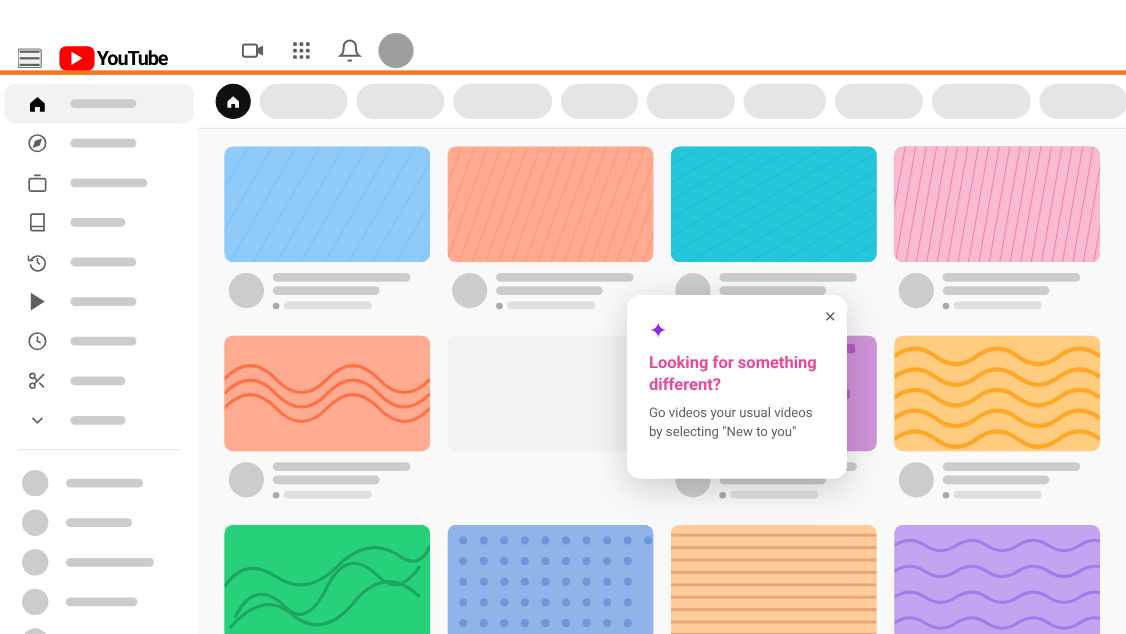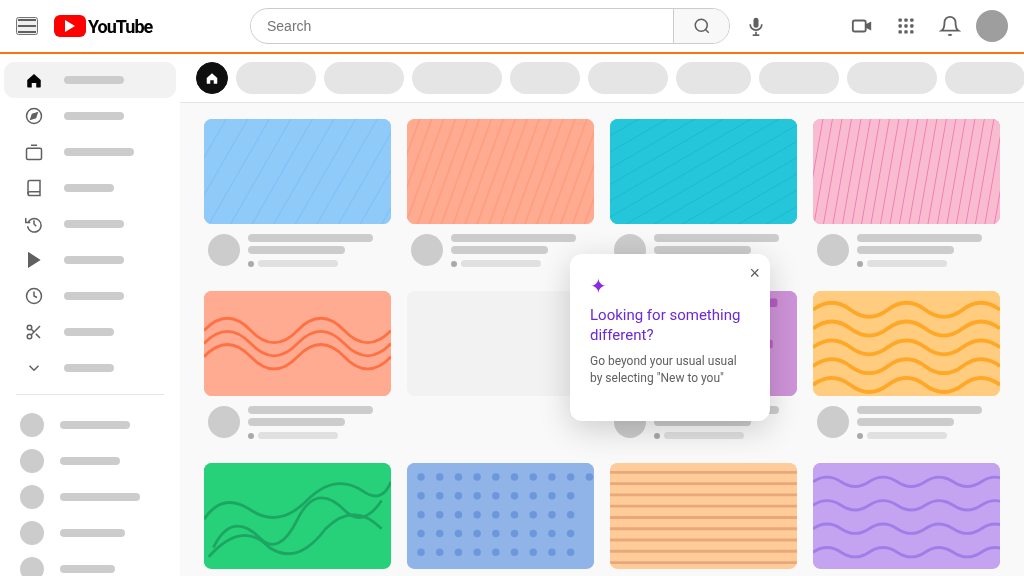--- a/index.html
+++ b/index.html
@@ -1,21 +1,21 @@
 <!DOCTYPE html>
 <html><head>
   <meta charset="utf-8">
   <style>
     * { box-sizing: border-box; margin: 0; padding: 0; }
     body { font-family: 'Roboto', Arial, sans-serif; background: #f9f9f9; overflow: hidden; width: 1024px; height: 576px; display: flex; flex-direction: column; }
 
     
     .header {
-      display: flex; align-items: center; padding: 0 16px; height: 54px;
-      background: #fff; border-bottom: 2px solid #f97316; flex-shrink: 0; z-index: 10;
+      display: flex; align-items: flex-end; padding: 0 16px; height: 68px;
+      background: #fff; border-bottom: 4px solid #f97316; flex-shrink: 0; z-index: 10;
     }
     .header-left { display: flex; align-items: center; gap: 16px; min-width: 180px; }
     .hamburger { display: flex; flex-direction: column; gap: 4px; cursor: pointer; }
     .hamburger span { width: 18px; height: 2px; background: #606060; display: block; }
     .yt-logo { display: flex; align-items: center; gap: 2px; }
     .yt-logo-icon { width: 32px; height: 22px; background: #ff0000; border-radius: 6px; display: flex; align-items: center; justify-content: center; }
     .yt-logo-icon::after { content: ''; border-style: solid; border-width: 6px 0 6px 10px; border-color: transparent transparent transparent #fff; }
     .yt-logo-text { font-size: 18px; font-weight: 700; color: #030303; letter-spacing: -1px; }
     .header-center { flex: 1; display: flex; align-items: center; justify-content: center; gap: 8px; }
     .search-bar {
@@ -104,21 +104,21 @@
     
     .popup-overlay { position: absolute; inset: 0; z-index: 20; pointer-events: none; }
     .popup {
       position: absolute; background: #fff; border-radius: 12px;
       box-shadow: 0 8px 32px rgba(0,0,0,0.18); padding: 20px 24px 20px 20px;
       width: 200px; pointer-events: all;
       top: 200px; left: 390px;
     }
     .popup-close { position: absolute; top: 10px; right: 10px; cursor: pointer; color: #606060; font-size: 18px; background: none; border: none; line-height: 1; }
     .popup-sparkle { color: #8a2be2; font-size: 20px; margin-bottom: 8px; }
-    .popup-title { font-size: 15px; font-weight: 400; color: #6d28d9; line-height: 1.3; margin-bottom: 8px; }
+    .popup-title { font-size: 15px; font-weight: 700; color: #ec4899; line-height: 1.3; margin-bottom: 8px; }
     .popup-desc { font-size: 12px; color: #606060; line-height: 1.4; margin-bottom: 14px; }
     .popup-btn {
       display: block; width: 100%; padding: 8px 16px; border-radius: 20px;
       border: 1.5px solid #0f0f0f; background: #fff; font-size: 13px; font-weight: 600;
       cursor: pointer; text-align: center; color: #0f0f0f;
     }
 
     
     .content::-webkit-scrollbar { width: 6px; }
     .content::-webkit-scrollbar-thumb { background: #ccc; border-radius: 3px; }
@@ -130,39 +130,20 @@
   <div class="header-left">
     <button class="hamburger" aria-label="Menu">
       <span></span>
         <span></span>
         <span></span>
     </button>
     <div class="yt-logo">
       <div class="yt-logo-icon"></div>
       <span class="yt-logo-text">YouTube</span>
     </div>
-  </div>
-  <div class="header-center">
-    <div class="search-bar">
-      <input class="search-input" type="text" placeholder="Search" style="">
-      <button class="search-btn">
-        <svg width="18" height="18" viewBox="0 0 24 24" fill="none" stroke="#606060" stroke-width="2">
-            <circle cx="11" cy="11" r="8"></circle>
-            <line x1="21" y1="21" x2="16.65" y2="16.65"></line>
-          </svg>
-      </button>
-    </div>
-    <button class="mic-btn">
-      <svg width="20" height="20" viewBox="0 0 24 24" fill="#606060">
-          <rect x="9" y="2" width="6" height="12" rx="3"></rect>
-          <path d="M5 10a7 7 0 0 0 14 0" stroke="#606060" stroke-width="2" fill="none"></path>
-          <line x1="12" y1="19" x2="12" y2="23" stroke="#606060" stroke-width="2"></line>
-          <line x1="8" y1="23" x2="16" y2="23" stroke="#606060" stroke-width="2"></line>
-        </svg>
-    </button>
   </div>
   <div class="header-right">
     <button class="icon-btn">
       <svg width="22" height="22" viewBox="0 0 24 24" fill="none" stroke="#606060" stroke-width="2">
           <rect x="2" y="6" width="14" height="12" rx="2"></rect>
           <path d="M16 10l6-3v10l-6-3V10z" fill="#606060" stroke="none"></path>
         </svg>
     </button>
     <button class="icon-btn">
       <svg width="20" height="20" viewBox="0 0 24 24" fill="#606060">
@@ -651,18 +632,18 @@
 
       </div>
 
     </div>
 
     <div class="popup-overlay">
       <div class="popup">
         <button class="popup-close">×</button>
         <div class="popup-sparkle">✦</div>
         <div class="popup-title">Looking for something different?</div>
-        <div class="popup-desc">Go beyond your usual usual by selecting "New to you"</div>
+        <div class="popup-desc">Go videos your usual videos by selecting "New to you"</div>
       </div>
     </div>
 
   </div>
 </div>
 
 </body></html>

